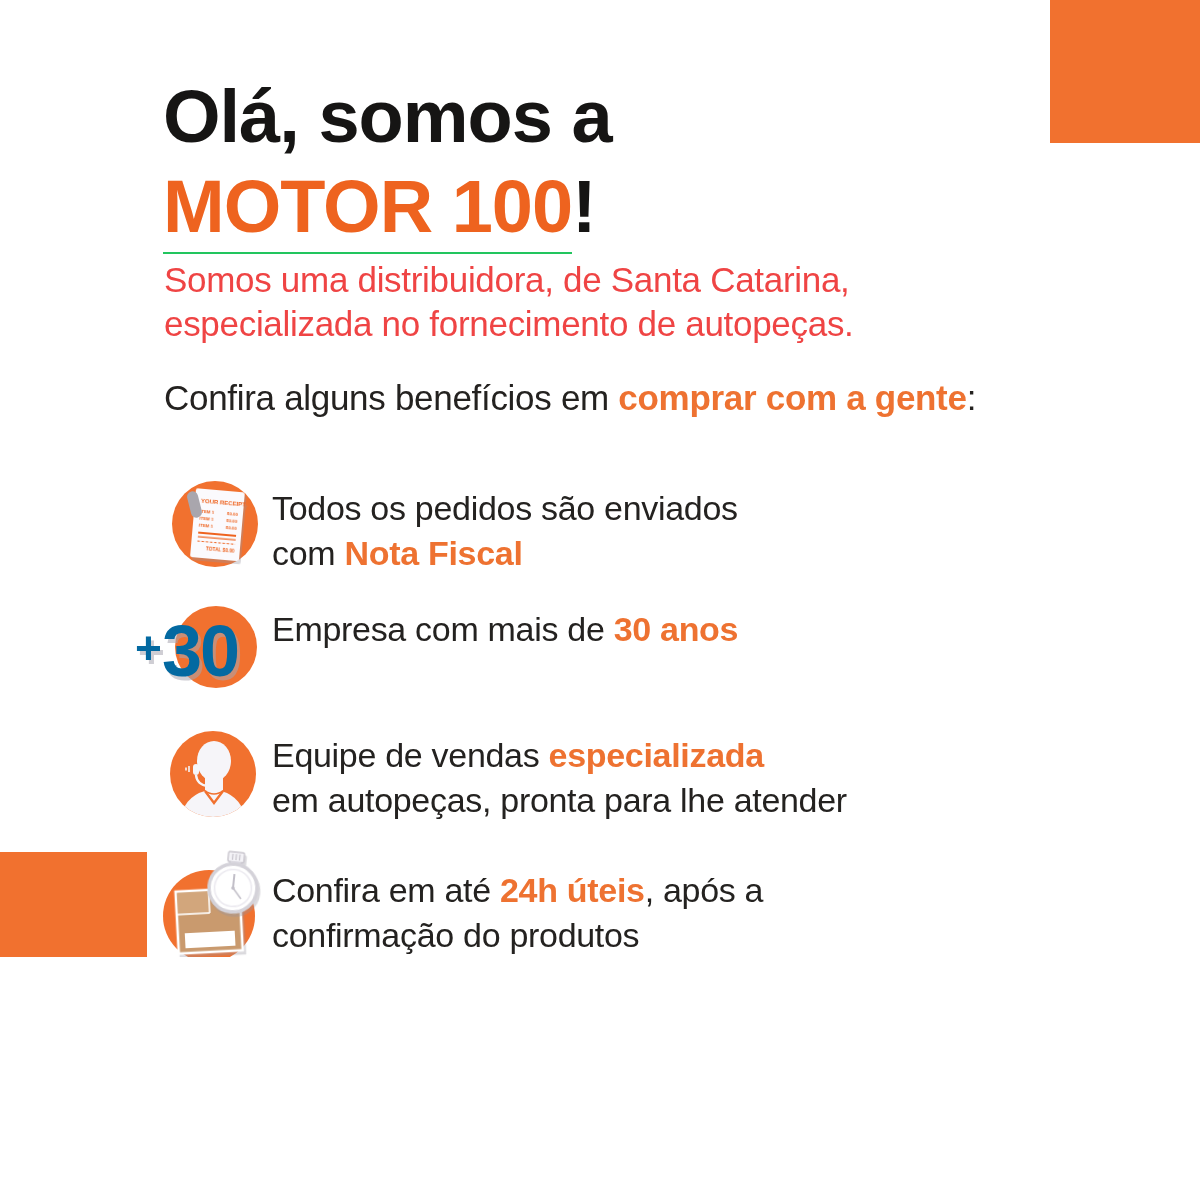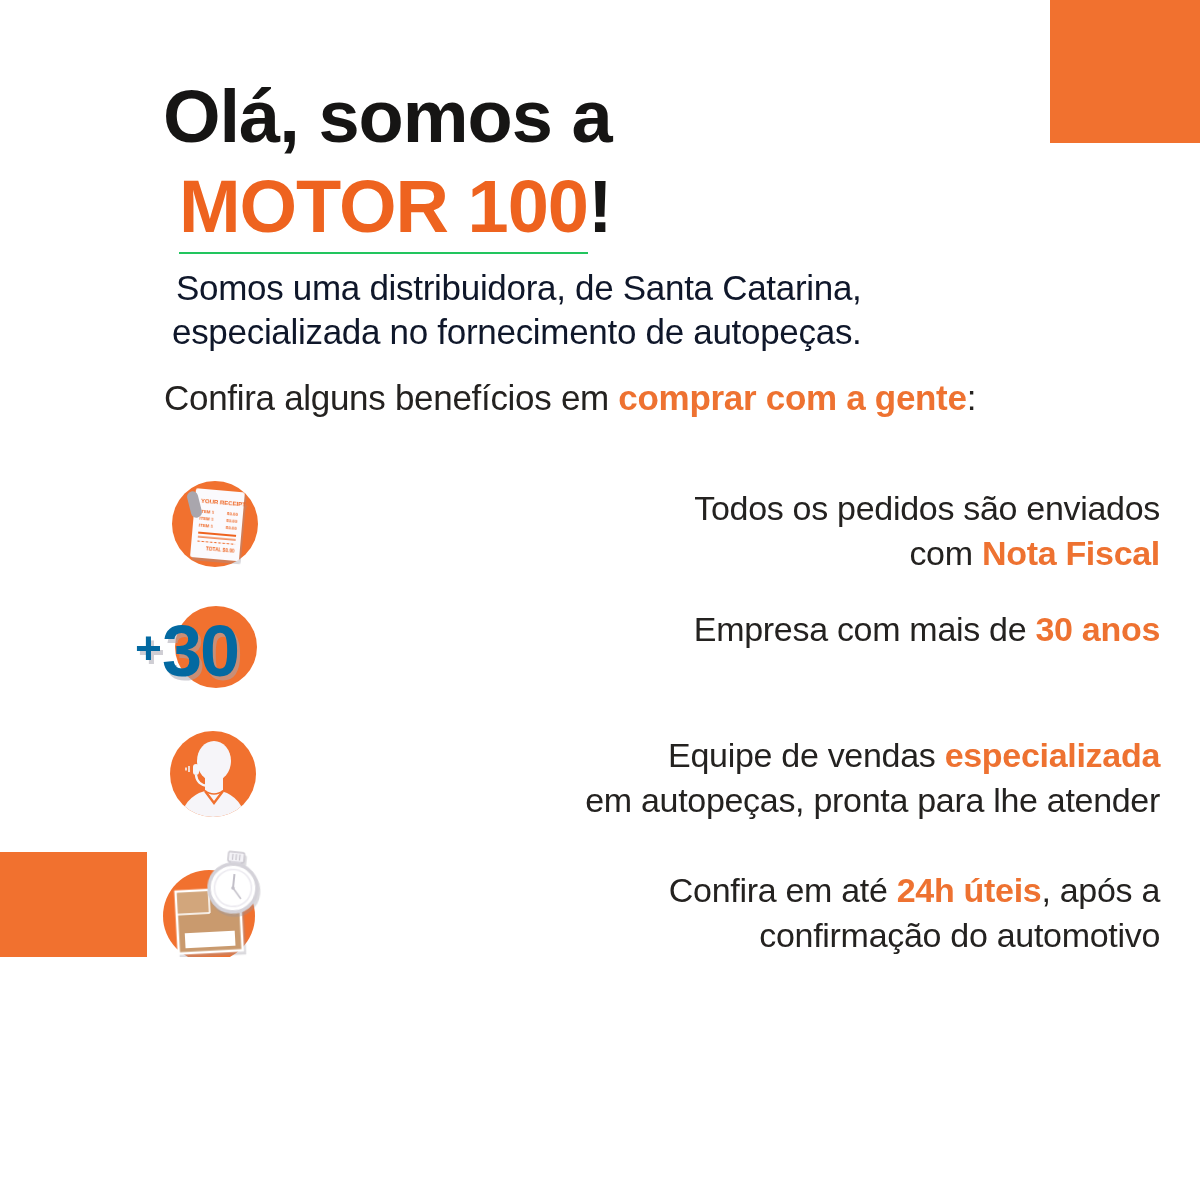--- a/index.html
+++ b/index.html
@@ -3,42 +3,41 @@
 <meta charset="utf-8">
 <style>
   html,body{margin:0;padding:0;background:#ffffff;}
   .page{
     position:relative;
     width:1200px;height:957px;
     background:#ffffff;
     overflow:hidden;
     font-family:"Liberation Sans", sans-serif;
     color:#1f1d1b;
-    text-align:right;
   }
   .corner{position:absolute;background:#f1712f;}
   .corner-tr{top:0;right:0;width:150px;height:143px;}
   .corner-bl{bottom:0;left:0;width:147px;height:105px;}
 
   h1.title{
     position:absolute;left:163px;top:72px;margin:0;
     font-size:74px;line-height:90px;font-weight:700;
     letter-spacing:-1px;color:#161514;
   }
   .brand{
     color:#ee631f;
     display:inline-block;
     border-bottom:2px solid #22c55e;
     padding-bottom:0;
   }
   .bang{color:#161514;}
 
   .intro{
-    position:absolute;left:164px;top:258px;margin:8px;
-    font-size:35px;line-height:44px;font-weight:400;color:#0f172a;
+    position:absolute;left:164px;top:258px;margin:0;
+    font-size:35px;line-height:44px;font-weight:400;color:#ef4444;
     letter-spacing:-0.3px;
   }
   .cta{
     position:absolute;left:164px;top:376px;margin:0;
     font-size:35px;line-height:44px;font-weight:400;color:#242220;
     letter-spacing:-0.3px;
   }
   .hl{color:#ee7231;font-weight:700;}
 
   .benefit{position:absolute;left:165px;right:40px;}
@@ -168,21 +167,21 @@
           <line x1="3.5" y1="-34" x2="3.5" y2="-28" stroke="#c9c6ce" stroke-width="1.3"></line>
           <rect x="-5" y="-27" width="10" height="5" fill="#dddbe2"></rect>
           <circle cx="0" cy="0" r="24" fill="#ffffff" stroke="#d4d2d9" stroke-width="3.4"></circle>
           <circle cx="0" cy="0" r="18.5" fill="none" stroke="#eceaf0" stroke-width="1.6"></circle>
           <line x1="0" y1="0" x2="0" y2="-14" stroke="#c2bfc8" stroke-width="2"></line>
           <line x1="0" y1="0" x2="9" y2="10" stroke="#c2bfc8" stroke-width="1.6"></line>
           <circle cx="0" cy="0" r="1.8" fill="#c2bfc8"></circle>
         </g>
       </svg>
     </div>
-    <div class="btext"><span>Confira em até </span><span class="hl">24h úteis</span><span>, após a</span><br><span>confirmação do automotivo</span></div>
+    <div class="btext"><span>Confira em até </span><span class="hl">24h úteis</span><span>, após a</span><br><span>confirmação do produtos</span></div>
   </div>
 
   <div class="benefit b5">
     <div class="icon">
       <svg width="96" height="112" viewBox="0 0 96 112">
         <circle cx="48" cy="60" r="45" fill="#f1712f"></circle>
         <g class="sh">
           <rect x="24" y="26" width="52" height="72" rx="3" fill="#f4f3f7" stroke="#dddbe2" stroke-width="2"></rect>
           <rect x="44" y="10" width="12" height="8" rx="1.5" fill="#3c3b40"></rect>
           <rect x="46.5" y="13" width="7" height="3" fill="#f1712f"></rect>

